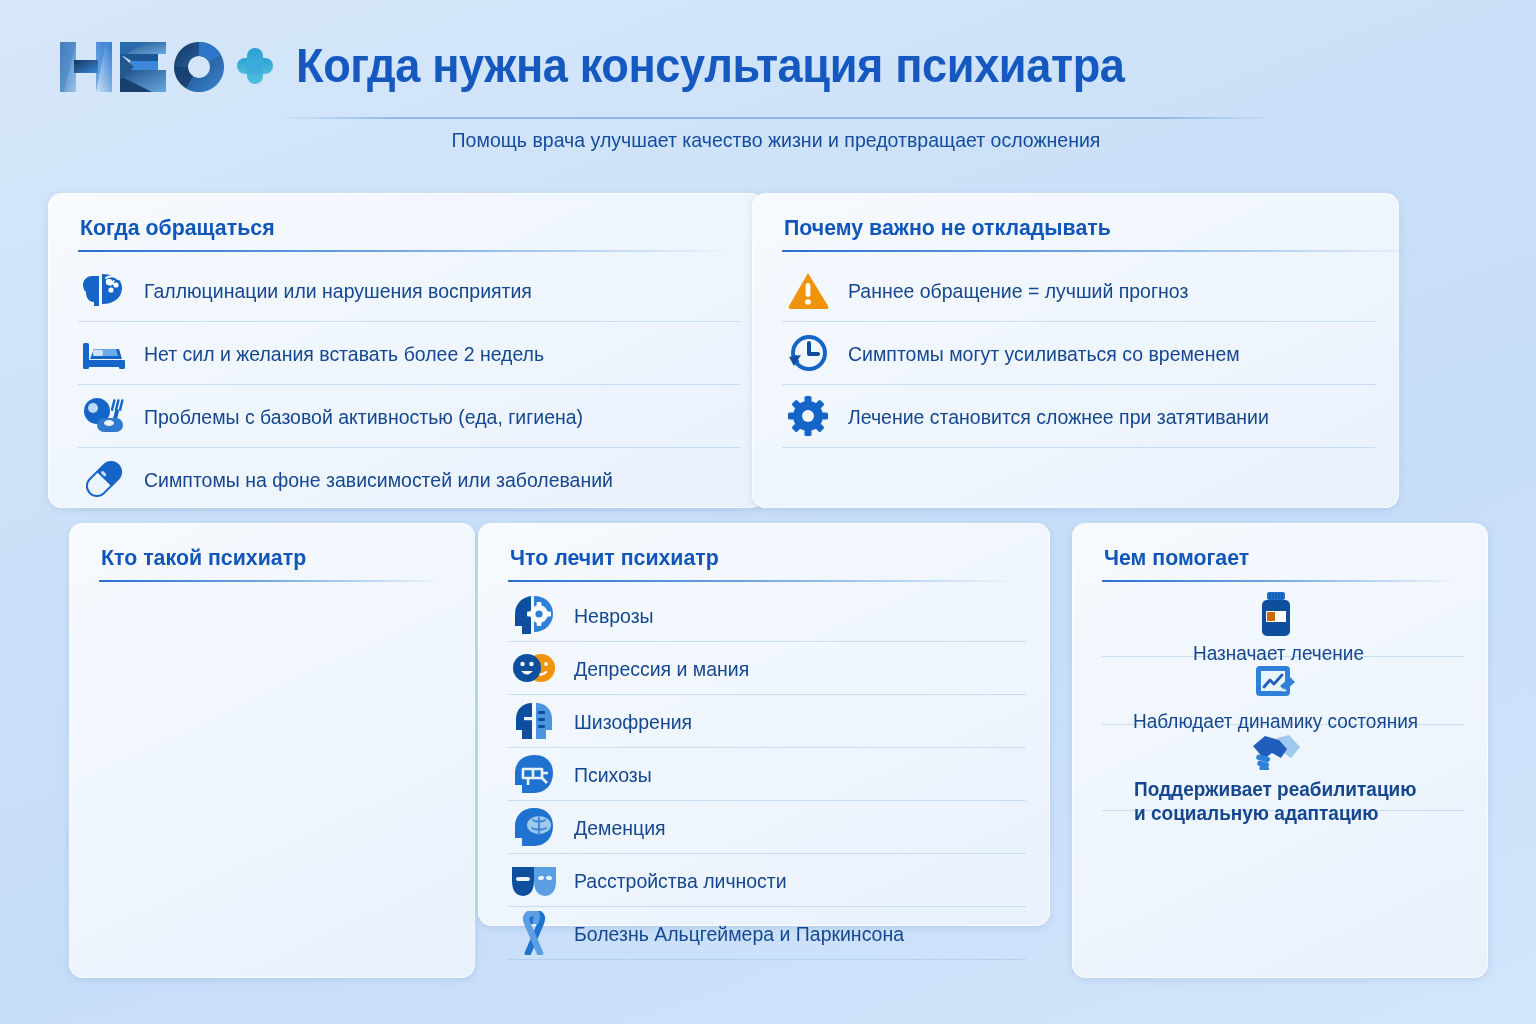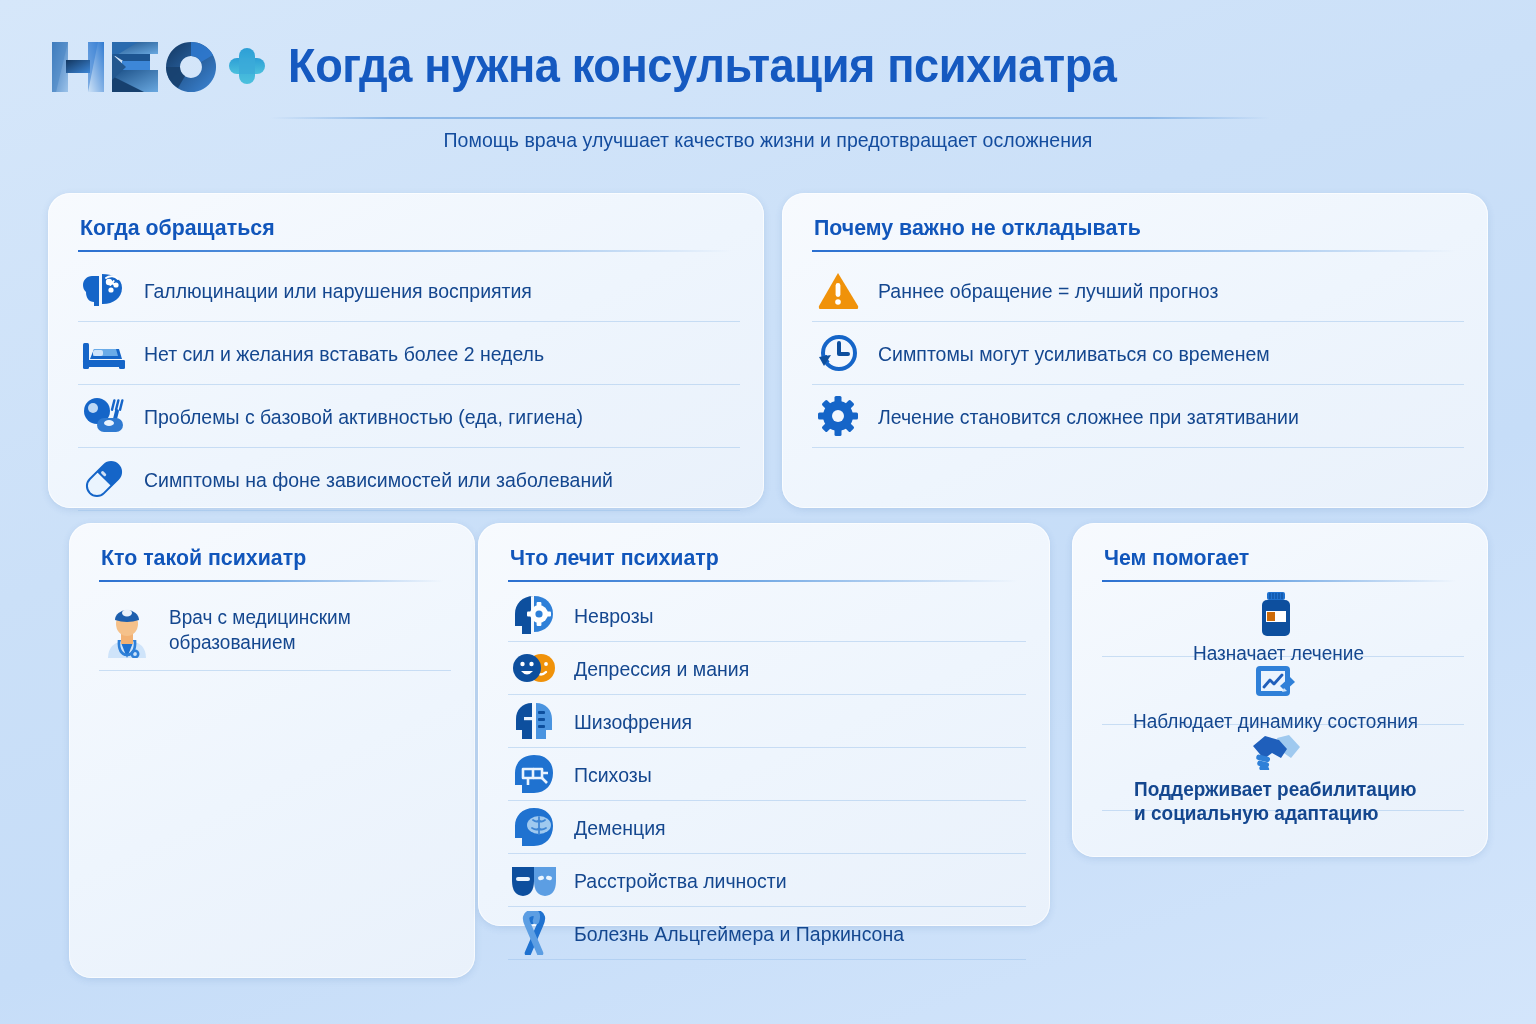--- a/index.html
+++ b/index.html
@@ -5,21 +5,21 @@
   html,body{margin:0;padding:0;}
   body{
     width:1536px;height:1024px;overflow:hidden;
     font-family:"Liberation Sans","DejaVu Sans",sans-serif;
     background:linear-gradient(160deg,#d6e7fa 0%,#cbe0f8 38%,#c6ddf8 62%,#d3e5fb 100%);
     position:relative;
   }
   .page{position:absolute;inset:0;}
 
   
-  .header{position:absolute;left:0;top:0;width:1484px;height:175px;}
+  .header{position:absolute;left:8px;top:0;width:1484px;height:175px;}
   .logo{position:absolute;left:46px;top:34px;width:222px;height:66px;}
   .logo svg{display:block;width:222px;height:66px;}
   .title{
     position:absolute;left:288px;top:38px;
     font-size:48px;font-weight:bold;color:#1559c0;
     letter-spacing:-0.4px;white-space:nowrap;
     font-family:"Liberation Sans Narrow","Liberation Sans",sans-serif;
     transform:scaleX(0.94);transform-origin:left center;
   }
   .hdr-rule{
@@ -28,28 +28,28 @@
   }
   .subtitle{
     position:absolute;left:0;top:128px;width:1536px;text-align:center;
     font-size:21px;color:#134c9e;white-space:nowrap;
     transform:scaleX(0.93);
   }
 
   
   .card{
     position:absolute;background:linear-gradient(155deg,#f7fafe 0%,#eef5fd 55%,#e9f1fb 100%);
-    border-radius:22px;
+    border-radius:14px;
     box-shadow:0 2px 7px rgba(60,110,175,.16),0 0 0 1px rgba(255,255,255,.65) inset;
   }
   #card-when  {left:48px;  top:193px; width:716px; height:315px;}
-  #card-why   {left:782px; top:193px; width:706px; height:315px;}
+  #card-why   {left:752px; top:193px; width:647px; height:315px;}
   #card-who   {left:48px;  top:523px; width:406px; height:455px;margin-left:21px;}
   #card-what  {left:478px; top:523px; width:572px; height:403px;}
-  #card-help  {left:1072px;top:523px; width:416px; height:334px;}
+  #card-help  {left:1072px;top:523px; width:416px; height:455px;}
 
   .card-title{
     position:absolute;left:32px;top:22px;
     font-size:22px;font-weight:bold;color:#1156bb;white-space:nowrap;
     font-family:"Liberation Sans Narrow","Liberation Sans",sans-serif;
     transform:scaleX(0.97);transform-origin:left center;
   }
   .card-rule{
     position:absolute;left:30px;top:57px;height:2px;
     background:linear-gradient(to right,#2a6fd0 0%,#6aa3e2 45%,rgba(150,190,235,0) 100%);
@@ -284,36 +284,20 @@
       </div>
 
     </div>
   </div>
 
   <div class="card" id="card-who">
     <div class="card-title">Кто такой психиатр</div>
     <div class="card-rule"></div>
     <div class="rows">
 
-      <div class="row">
-        <span class="ico">
-          <svg width="50" height="56" viewBox="0 0 50 56">
-            <path d="M6 56 q0-16 19-18 q19 2 19 18z" fill="#cfe4fa"></path>
-            <path d="M18 38 h14 l-7 18z" fill="#1f72d0"></path>
-            <rect x="19" y="30" width="12" height="12" fill="#f2b173"></rect>
-            <ellipse cx="25" cy="22" rx="11" ry="12" fill="#f5c18a"></ellipse>
-            <path d="M13 18 a12 10 0 0 1 24 0 q-12 4 -24 0z" fill="#1d5fae"></path>
-            <ellipse cx="25" cy="11" rx="5" ry="3.4" fill="#eaf2fb"></ellipse>
-            <path d="M17 38 q-1 14 8 15 q9 -1 8 -15" fill="none" stroke="#2f80d8" stroke-width="2.6"></path>
-            <circle cx="33" cy="52" r="3.2" fill="none" stroke="#2f80d8" stroke-width="2.6"></circle>
-          </svg>
-        </span>
-        <span class="txt">Врач с медицинским
-образованием</span>
-      </div>
 
 
 
     </div>
   </div>
 
   <div class="card" id="card-what">
     <div class="card-title">Что лечит психиатр</div>
     <div class="card-rule"></div>
     <div class="rows">

